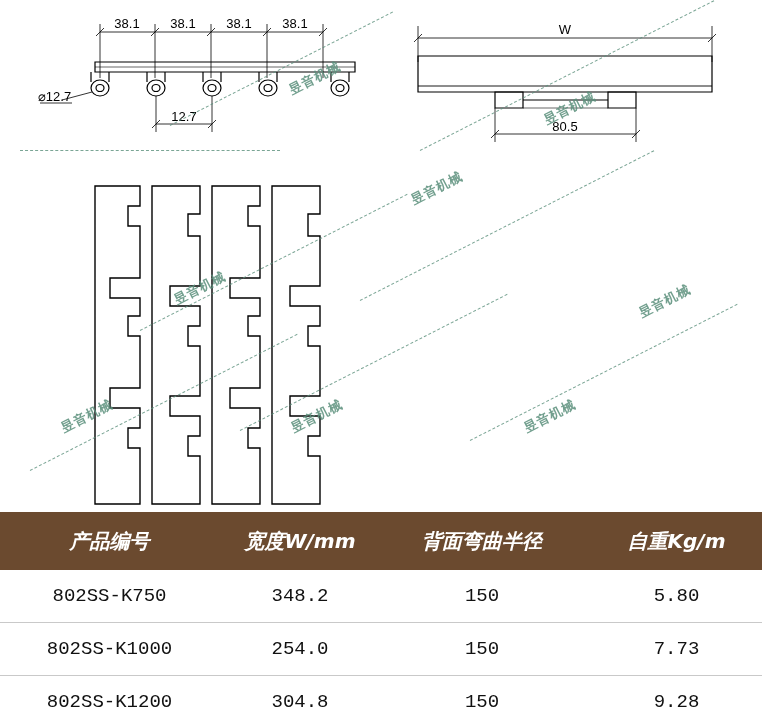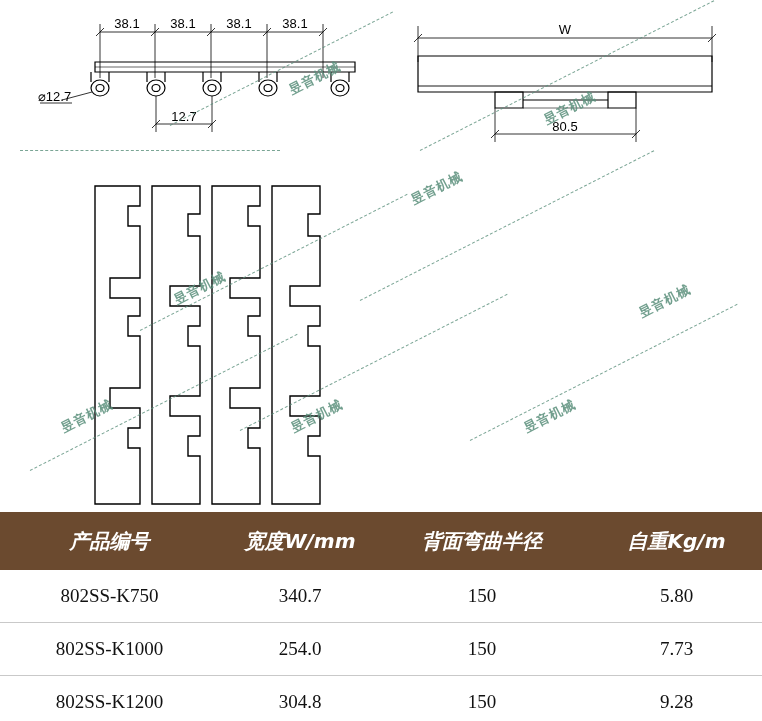--- a/index.html
+++ b/index.html
@@ -75,21 +75,21 @@
     font-family: "DejaVu Sans", sans-serif;
     font-style: italic;
   }
   table.spec td {
     font-size: 19px;
     color: #111111;
     height: 50px;
     text-align: center;
     border-bottom: 1px solid #c9c9c9;
     background: #ffffff;
-    font-family: Liberation Serif, serif;
+    font-family: Liberation Mono, monospace;
   }
   table.spec tr td:first-child,
   table.spec tr th:first-child {
     border-left: none;
   }
   .dimtext {
     font-family: "Liberation Sans", sans-serif;
     font-size: 13px;
     fill: #000000;
   }
@@ -249,21 +249,21 @@
       <tr>
         <th style="width:217px;">产品编号</th>
         <th style="width:160px;">宽度W/mm</th>
         <th style="width:200px;margin-top:8px;">背面弯曲半径</th>
         <th style="width:185px;">自重Kg/m</th>
       </tr>
     </thead>
     <tbody>
       <tr>
         <td>802SS-K750</td>
-        <td>340.7</td>
+        <td>348.2</td>
         <td>150</td>
         <td>5.80</td>
       </tr>
       <tr>
         <td>802SS-K1000</td>
         <td>254.0</td>
         <td>150</td>
         <td>7.73</td>
       </tr>
       <tr>

